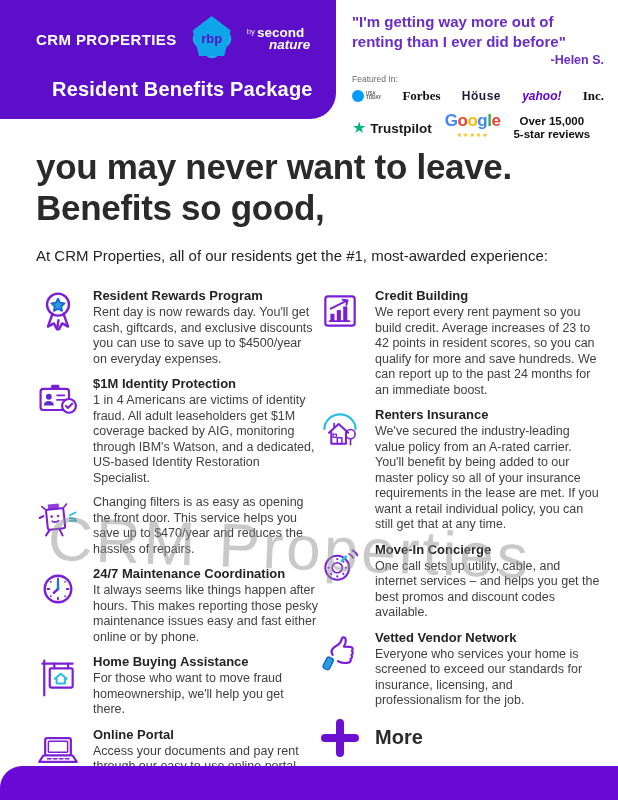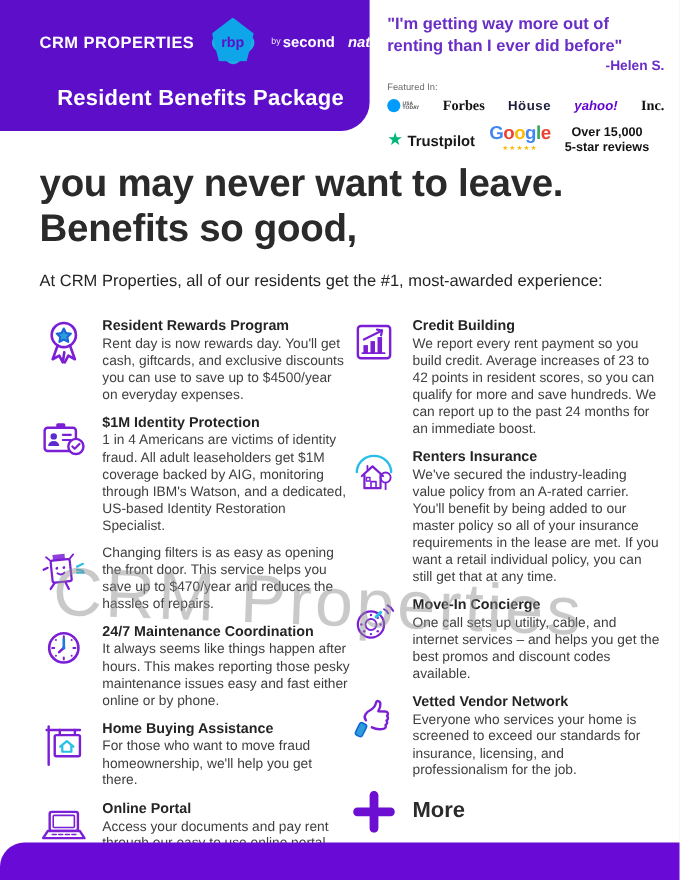--- a/index.html
+++ b/index.html
@@ -23,21 +23,21 @@
     background:#21AEE4; border-radius:8px; transform:rotate(45deg);
   }
   .rbp-pent {
     position:absolute; left:6px; top:2px; width:38px; height:40px; background:#0ea5e9;
     clip-path:polygon(50% 0, 100% 36%, 83% 100%, 17% 100%, 0 36%);
     display:flex; align-items:center; justify-content:center;
   }
   .rbp-text { color:#5C0EC8; font-weight:800; font-size:13px; margin-top:4px; }
   .sn { display:flex; align-items:flex-start; gap:2px; line-height:1; }
   .sn-by { font-size:8px; margin-top:1px; opacity:.9; }
-  .sn-lines { display:flex; flex-direction:row; font-size:13.5px; font-weight:800; line-height:12px; }
+  .sn-lines { display:flex; flex-direction:column; font-size:13.5px; font-weight:800; line-height:12px; }
   .sn-lines span:last-child { padding-left:12px;font-style:italic; }
   .pkg-title { position:absolute; left:52px; top:78px; font-size:20px; font-weight:800; letter-spacing:.2px; }
 
   
   .hdr-right { position:absolute; left:352px; top:12px; width:252px; }
   .quote { color:#6A2EC6; font-weight:800; font-size:15px; line-height:19.5px; }
   .quote-author { color:#6A2EC6; font-weight:800; font-size:12.5px; text-align:right; margin-top:2px; }
   .featured-label { color:#6b6b6b; font-size:8.5px; margin-top:7px; }
   .logo-row { display:flex; align-items:center; justify-content:space-between; margin-top:4px; }
   .usatoday { display:flex; align-items:center; gap:2px; }

